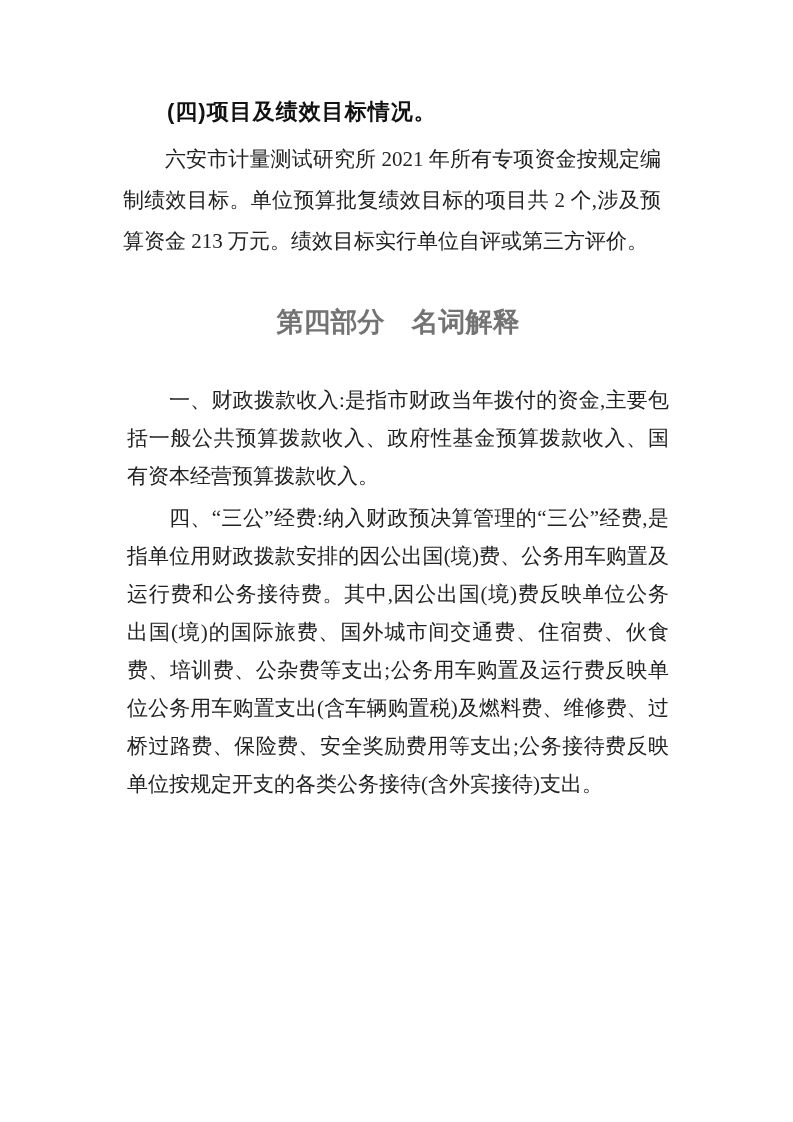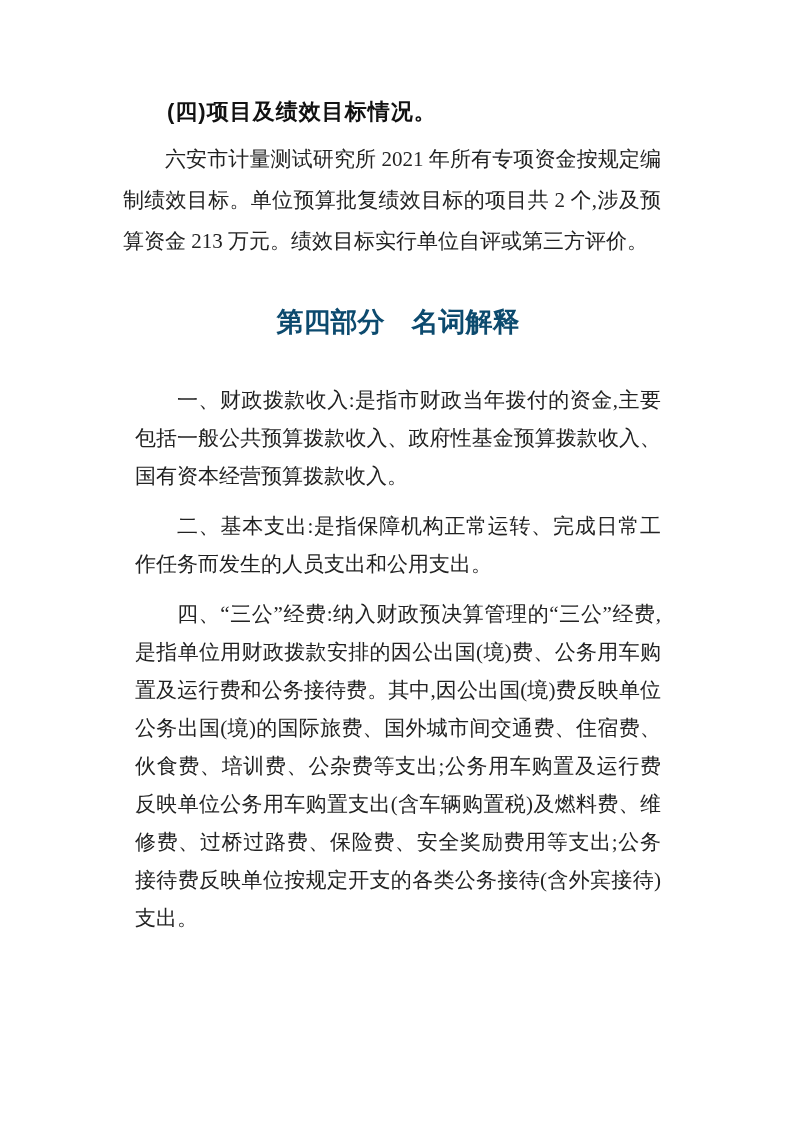--- a/index.html
+++ b/index.html
@@ -41,32 +41,32 @@
     text-align: justify;
     color: #222222;
   }
   .section-title {
     margin: 41px 0 0 0;
     font-family: "Liberation Sans", "DejaVu Sans", sans-serif;
     font-weight: bold;
     font-size: 27px;
     line-height: 38px;
     text-align: center;
-    color: #0c4a6e;
+    color: #737373;
   }
   .definitions {
     margin-top: 40px;
     font-family: "Liberation Serif", "DejaVu Serif", serif;
     font-size: 21px;
     line-height: 38px;
     text-align: justify;
     color: #222222;
   }
   .definitions p {
-    margin: 12px;
+    margin: 4px;
     text-indent: 2em;
   }
   .page-number {
     position: absolute;
     left: 0;
     right: 0;
     top: 1038px;
     text-align: center;
     font-family: "Liberation Serif", "DejaVu Serif", serif;
     font-size: 15px;
@@ -81,20 +81,19 @@
   <div class="content">
 
     <h2 class="sub-heading">(四)项目及绩效目标情况。</h2>
 
     <p class="intro">六安市计量测试研究所 2021 年所有专项资金按规定编制绩效目标。单位预算批复绩效目标的项目共 2 个,涉及预算资金 213 万元。绩效目标实行单位自评或第三方评价。</p>
 
     <h1 class="section-title">第四部分　名词解释</h1>
 
     <div class="definitions">
       <p>一、财政拨款收入:是指市财政当年拨付的资金,主要包括一般公共预算拨款收入、政府性基金预算拨款收入、国有资本经营预算拨款收入。</p>
-      <p>二、基本支出:是指保障机构正常运转、完成日常工作任务而发生的人员支出和公用支出。</p>
       <p>四、“三公”经费:纳入财政预决算管理的“三公”经费,是指单位用财政拨款安排的因公出国(境)费、公务用车购置及运行费和公务接待费。其中,因公出国(境)费反映单位公务出国(境)的国际旅费、国外城市间交通费、住宿费、伙食费、培训费、公杂费等支出;公务用车购置及运行费反映单位公务用车购置支出(含车辆购置税)及燃料费、维修费、过桥过路费、保险费、安全奖励费用等支出;公务接待费反映单位按规定开支的各类公务接待(含外宾接待)支出。</p>
     </div>
 
   </div>
 
   <div class="page-number">14</div>
 </div>
 
 </body></html>

